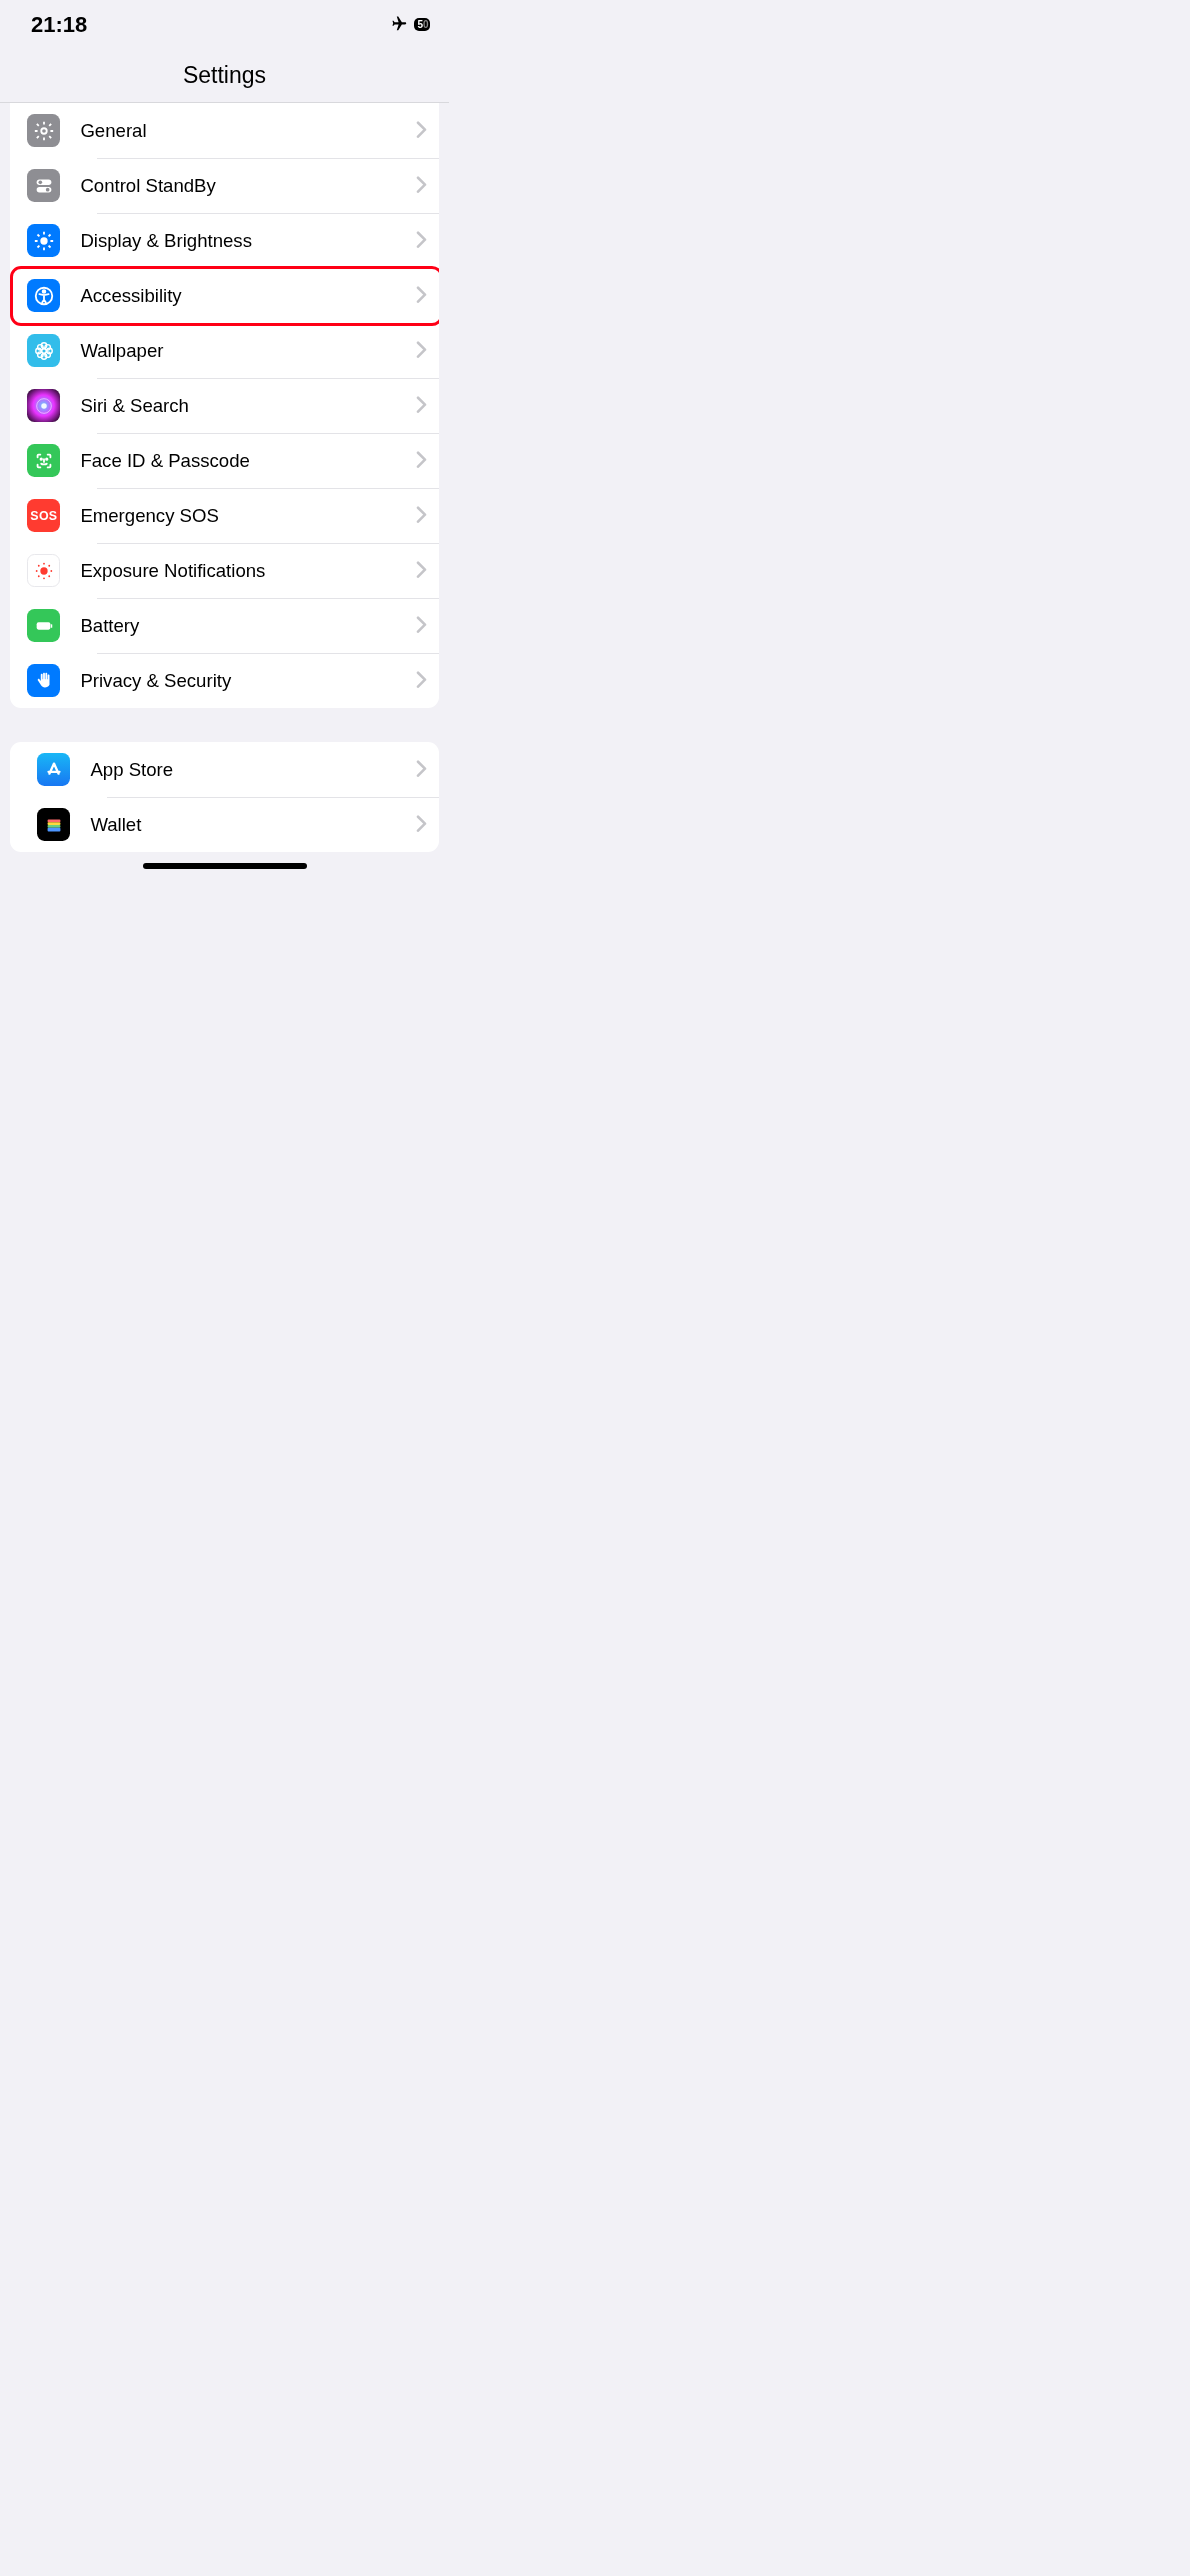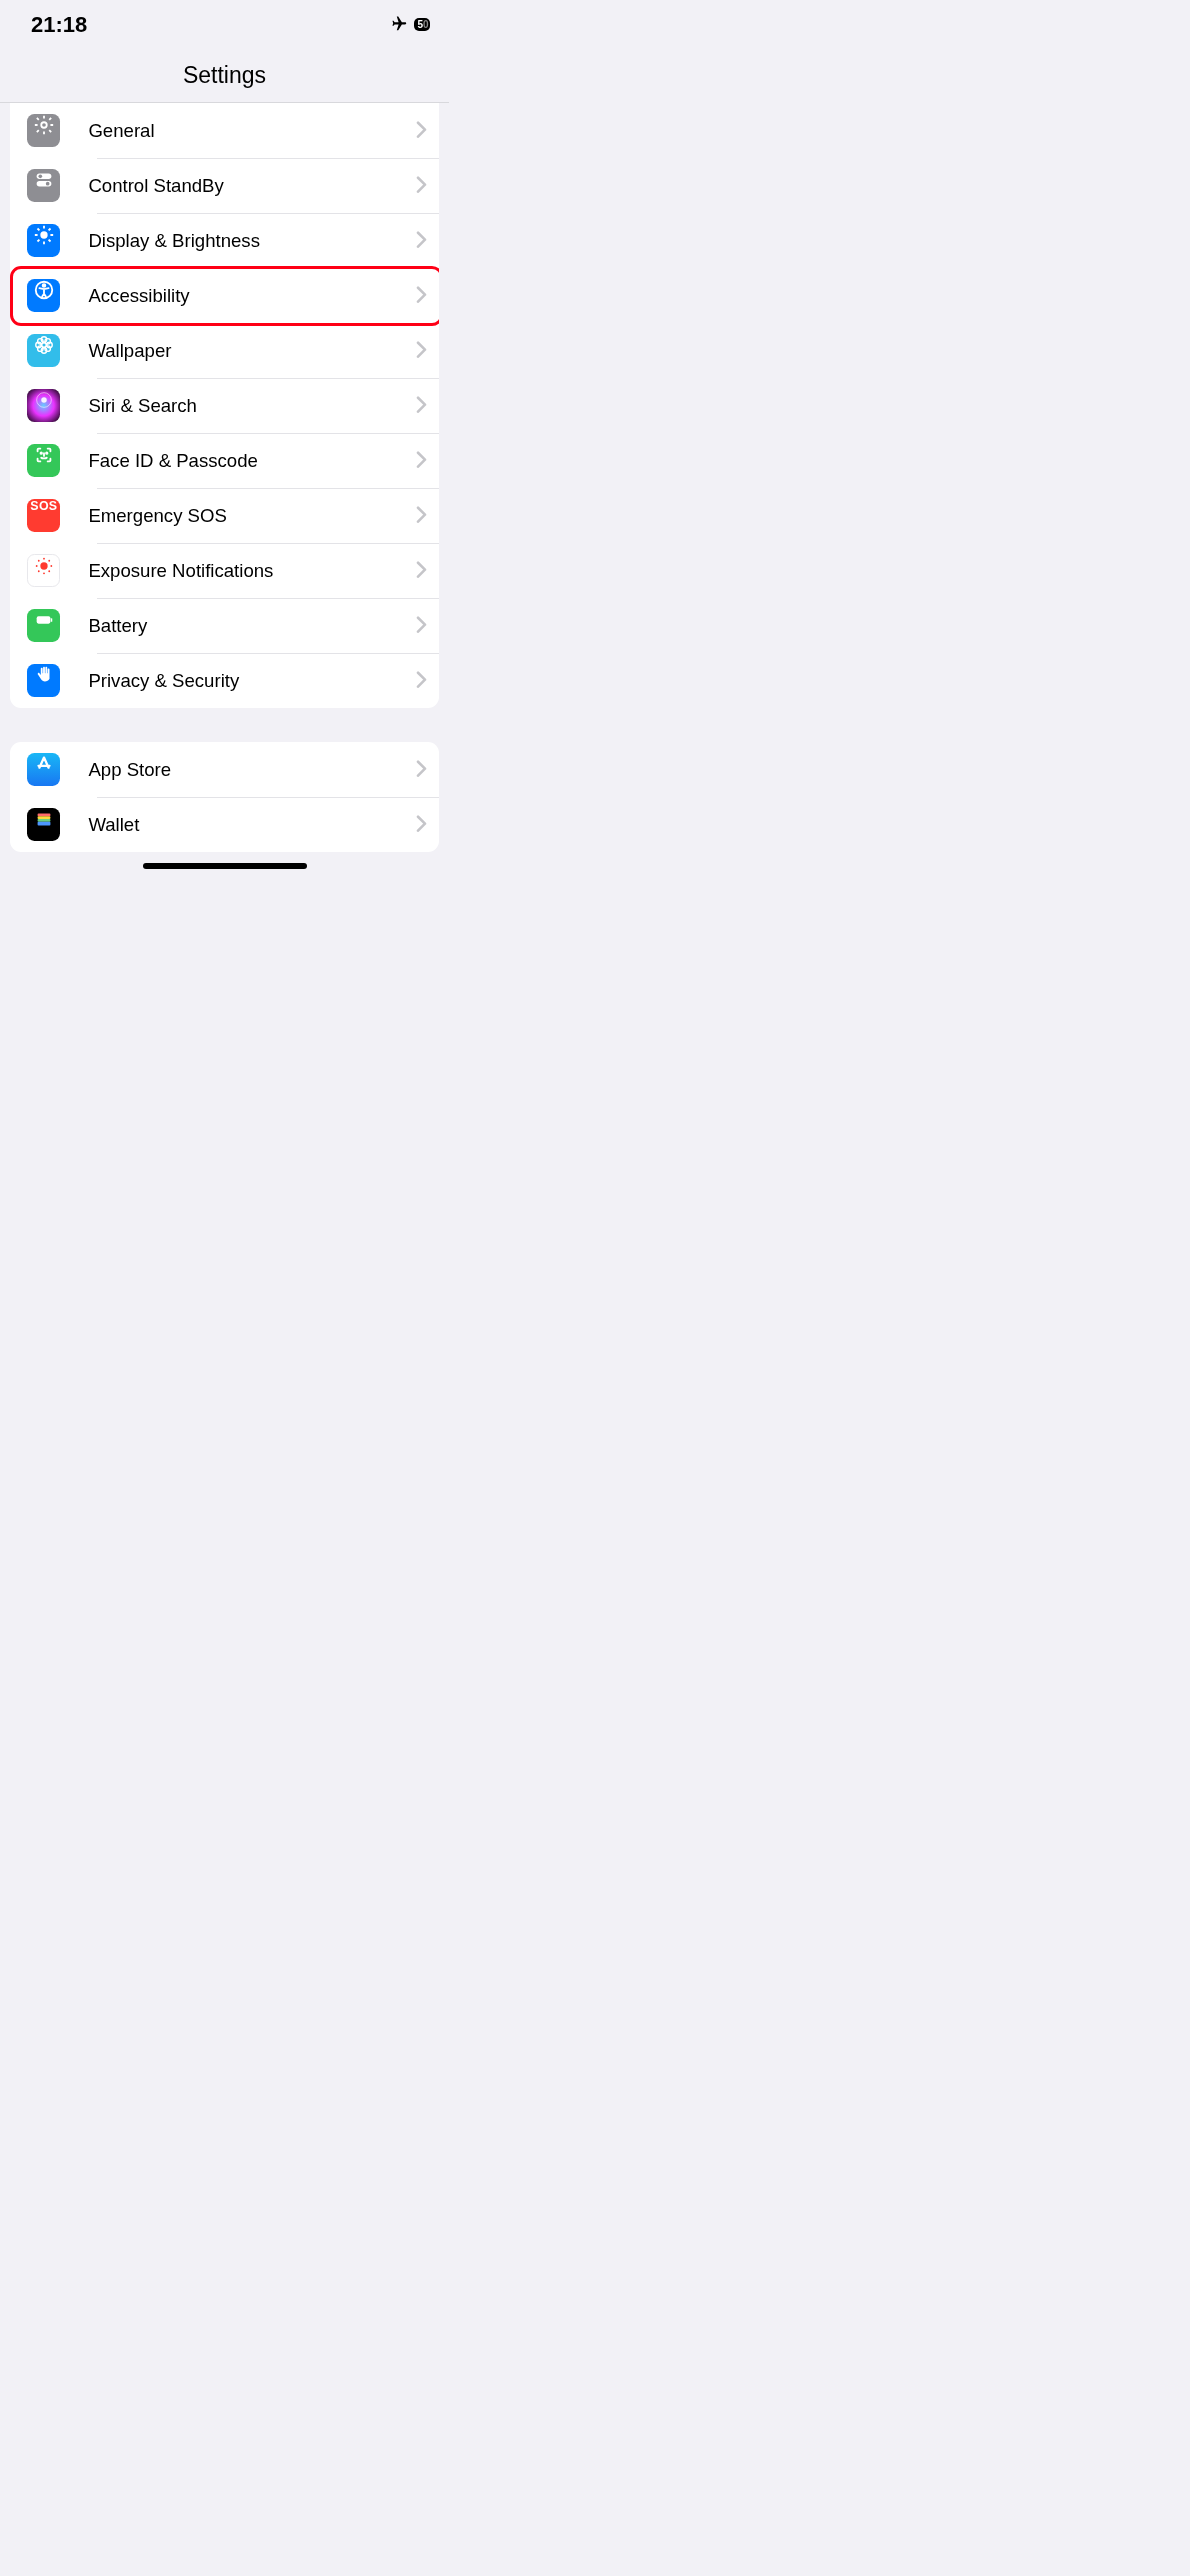--- a/index.html
+++ b/index.html
@@ -53,20 +53,21 @@
     font-weight: 400;
   }
   .group {
     background: #fff;
     border-radius: 11px;
     margin: 0 10px;
     overflow: hidden;
   }
   .group + .group {
     margin-top: 34px;
+    padding-left: 10px;
   }
   .group.first {
     margin-top: 0;
     border-top-left-radius: 0;
     border-top-right-radius: 0;
   }
   .row {
     display: flex;
     align-items: center;
     padding: 10px 12.4px 10px 17.4px;
@@ -80,24 +81,24 @@
     bottom: 0;
     height: 0.6px;
     background: #e3e3e7;
   }
   .row:last-child .divider { display: none; }
   .icon-box {
     width: 33px;
     height: 33px;
     border-radius: 7.4px;
     display: flex;
-    align-items: flex-start;
+    align-items: center;
     justify-content: center;
     flex-shrink: 0;
-    margin-right: 28px;
+    margin-right: 20px;
   }
   .icon-box svg { width: 22px; height: 22px; }
   .row-label {
     font-size: 18.6px;
     font-weight: 400;
     color: #000;
     flex: 1;
   }
   .chevron {
     color: #c5c5c9;

